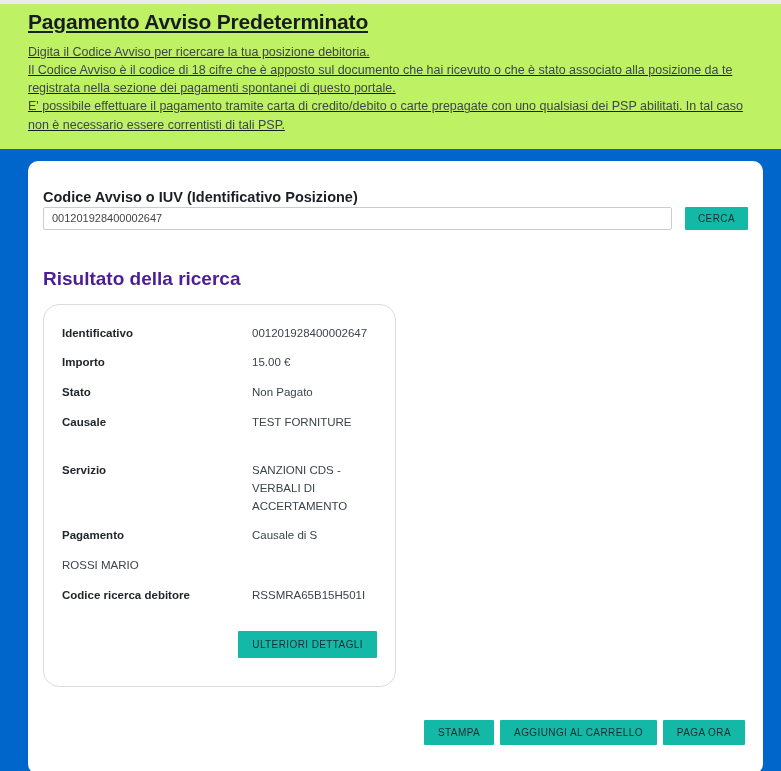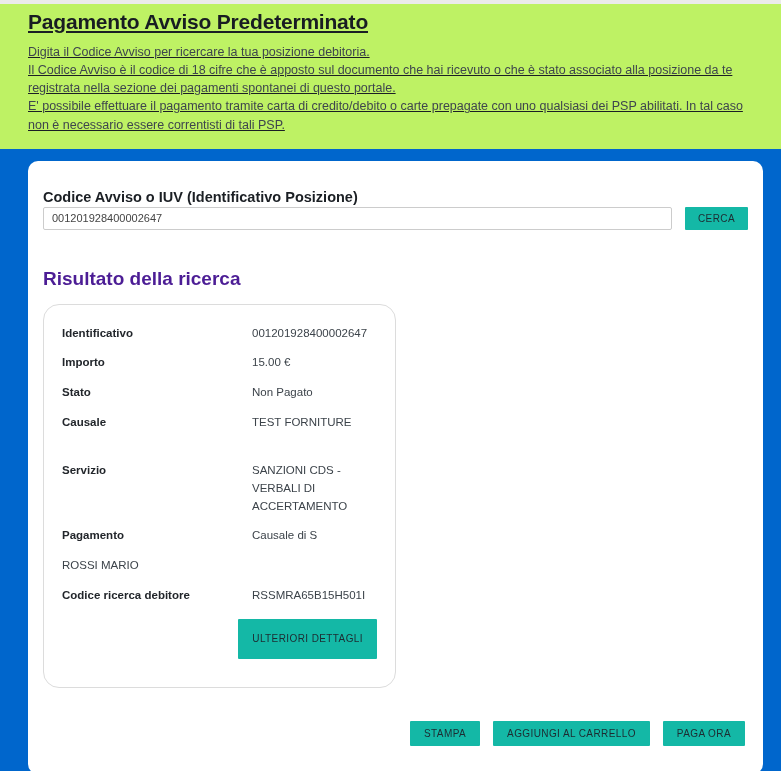--- a/index.html
+++ b/index.html
@@ -99,31 +99,31 @@
     line-height: 1.55;
   }
   .detail-value {
     flex: 1;
     font-size: 11.5px;
     color: #3c434a;
     line-height: 1.55;
     word-wrap: break-word;
   }
   .detail-btn-row { text-align: right; margin-top: 14px; }
-  .detail-btn-row .btn { height: 40px; padding: 0 14px; }
+  .detail-btn-row .btn { height: 27px; padding: 0 14px; margin-top: 12px; }
 
   
   .actions-row {
     display: flex;
     justify-content: flex-end;
     gap: 6px;
     margin-top: 33px;
     padding-right: 3px;
   }
-  .actions-row .btn { height: 25px; padding: 0 14px; margin-left: 7px; }
+  .actions-row .btn { height: 25px; padding: 0 14px; }
 </style>
 </head>
 <body>
 
 <div class="intro">
   <h1 class="page-title">Pagamento Avviso Predeterminato</h1>
   <p>Digita il Codice Avviso per ricercare la tua posizione debitoria.</p>
   <p>Il Codice Avviso è il codice di 18 cifre che è apposto sul documento che hai ricevuto o che è stato associato alla posizione da te registrata nella sezione dei pagamenti spontanei di questo portale.</p>
   <p>E' possibile effettuare il pagamento tramite carta di credito/debito o carte prepagate con uno qualsiasi dei PSP abilitati. In tal caso non è necessario essere correntisti di tali PSP.</p>
 </div>

